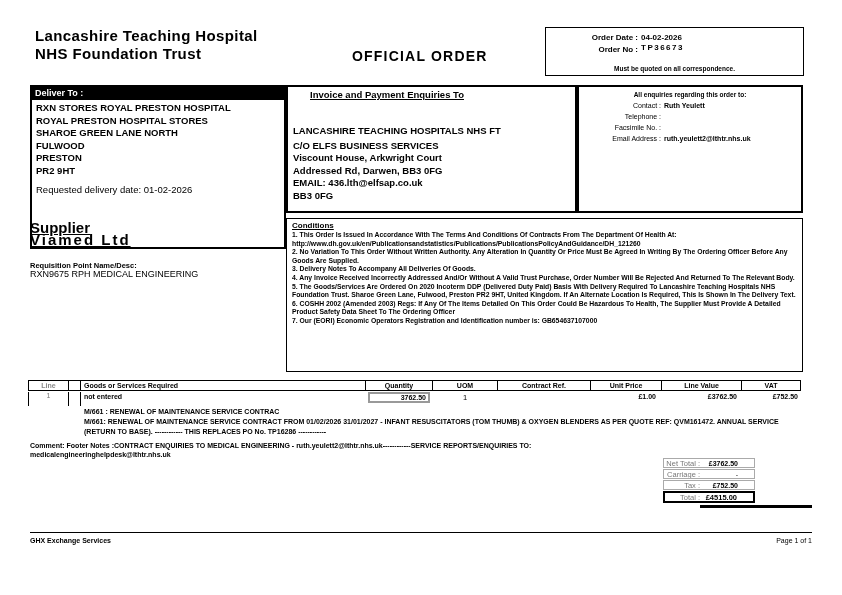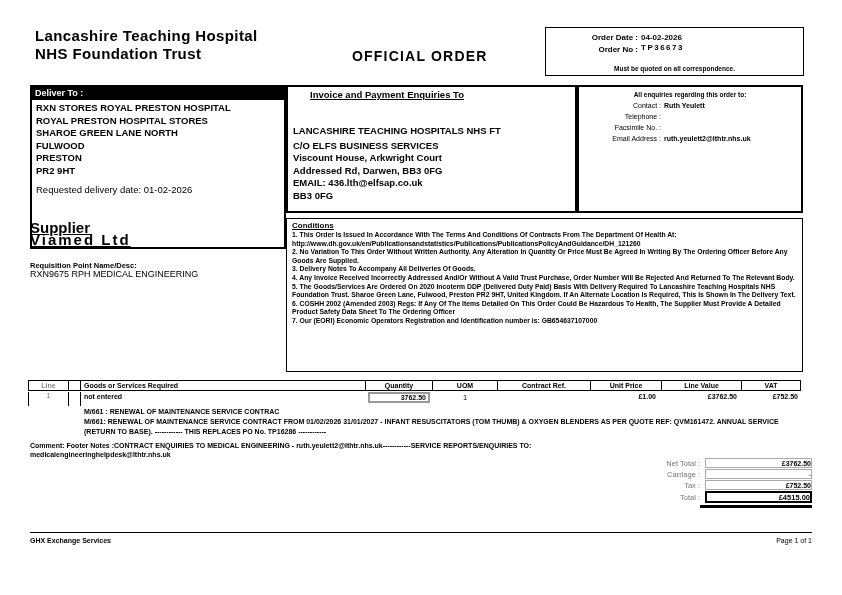--- a/index.html
+++ b/index.html
@@ -54,21 +54,21 @@
   .td { position:absolute; font-size:7px; }
   .qty-box { border:2px solid #999; box-sizing:border-box; text-align:right; font-weight:bold; padding-right:2px; }
   .num { text-align:right; font-weight:bold; }
   .desc { font-weight:bold; line-height:9.5px; }
 
   
   .comment { left:30px; top:441px; width:765px; font-size:7px; font-weight:bold; line-height:9px; }
 
   
   .tot-lbl { position:absolute; width:75px; text-align:right; font-size:7.5px; color:#777; }
-  .tot-box { position:absolute; left:705px; width:107px; height:10px; border:1px solid #aaa; box-sizing:border-box; font-size:7px; font-weight:bold; text-align:right; padding-right:0; line-height:9px; }
+  .tot-box { position:absolute; left:663px; width:92px; height:10px; border:1px solid #aaa; box-sizing:border-box; font-size:7px; font-weight:bold; text-align:right; padding-right:16px; line-height:9px; }
   .tot-box.total { border:2px solid #000; font-size:7.5px; height:12px; line-height:9px; }
   .total-rule { position:absolute; left:700px; top:505px; width:112px; height:3px; background:#000; }
 
   
   .footer-rule { left:30px; top:532px; width:782px; border-top:1px solid #000; }
   .footer-left { left:30px; top:537px; font-size:7px; font-weight:bold; }
   .footer-right { left:712px; top:537px; width:100px; text-align:right; font-size:7px; }
 </style>
 </head>
 <body>

